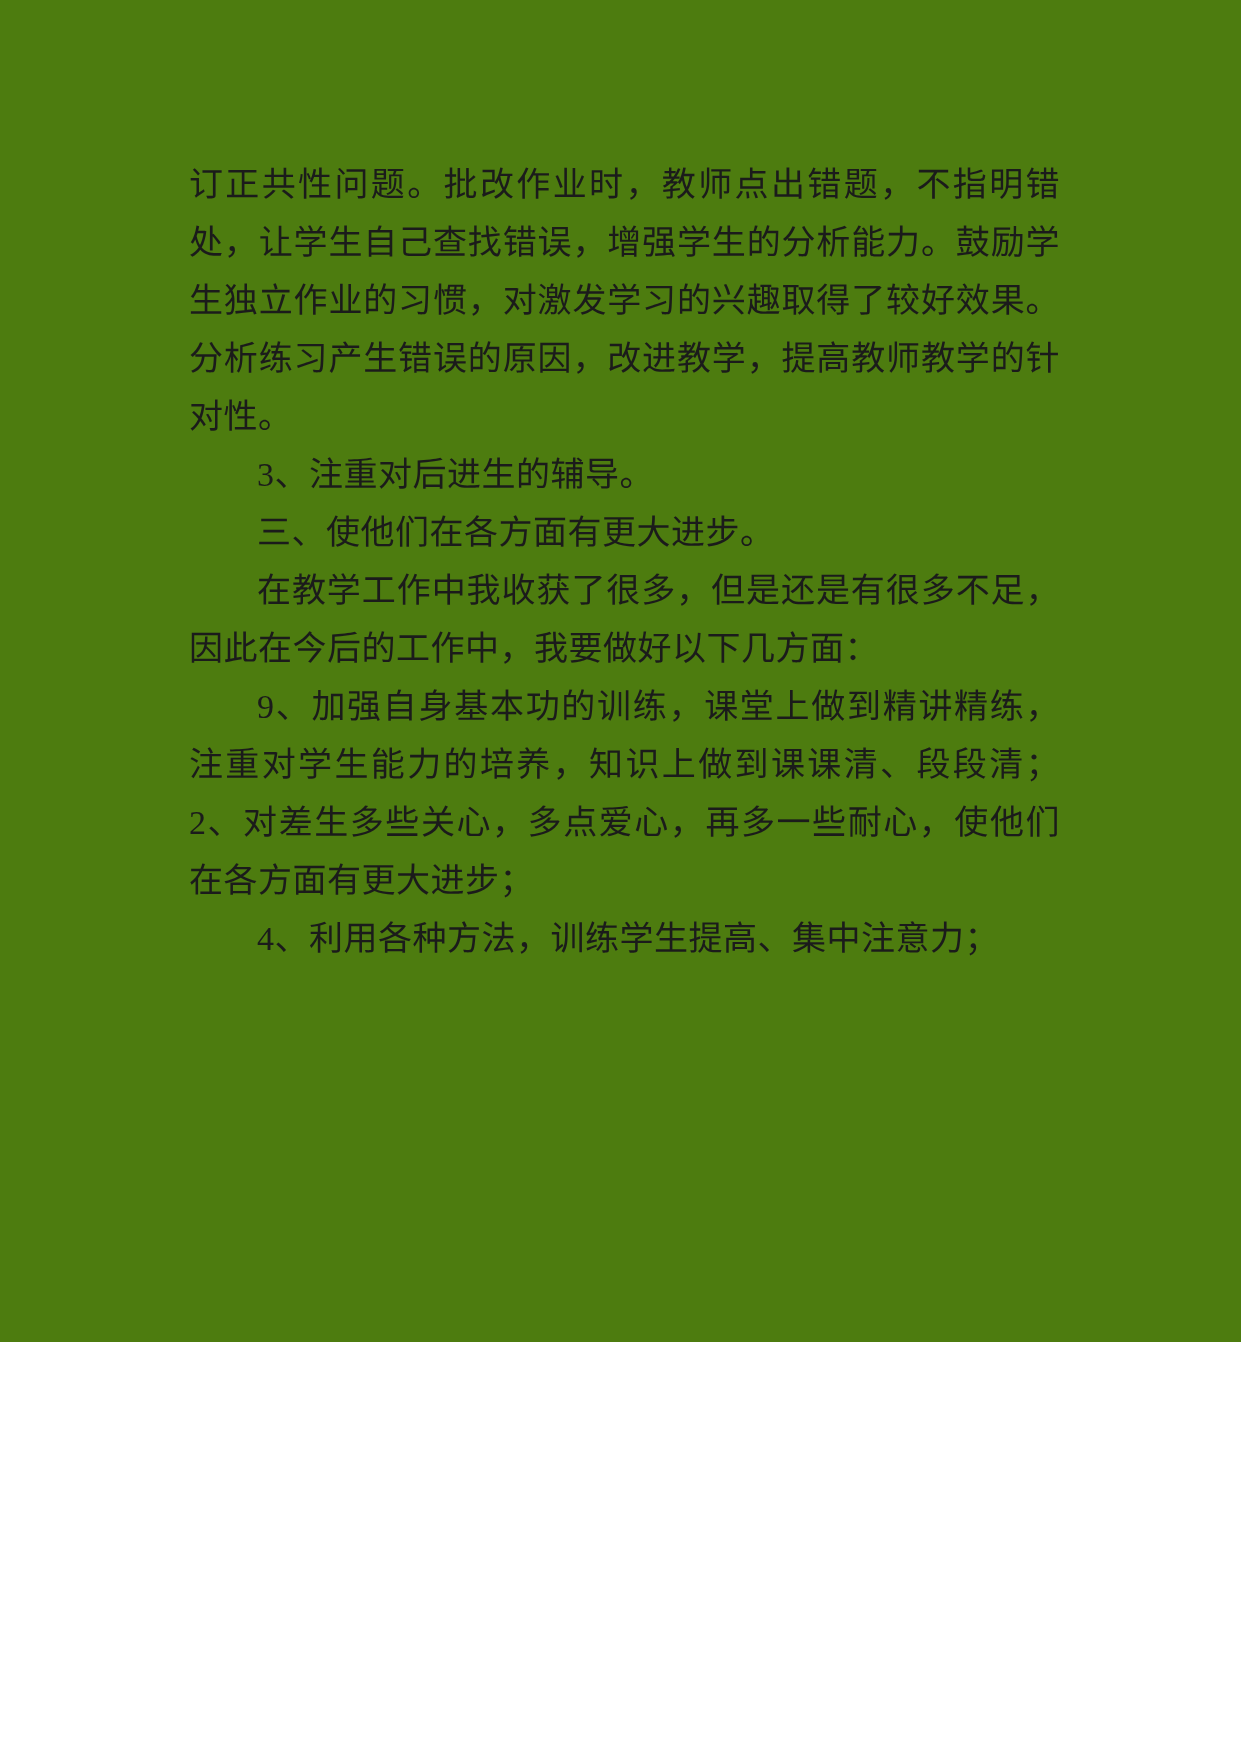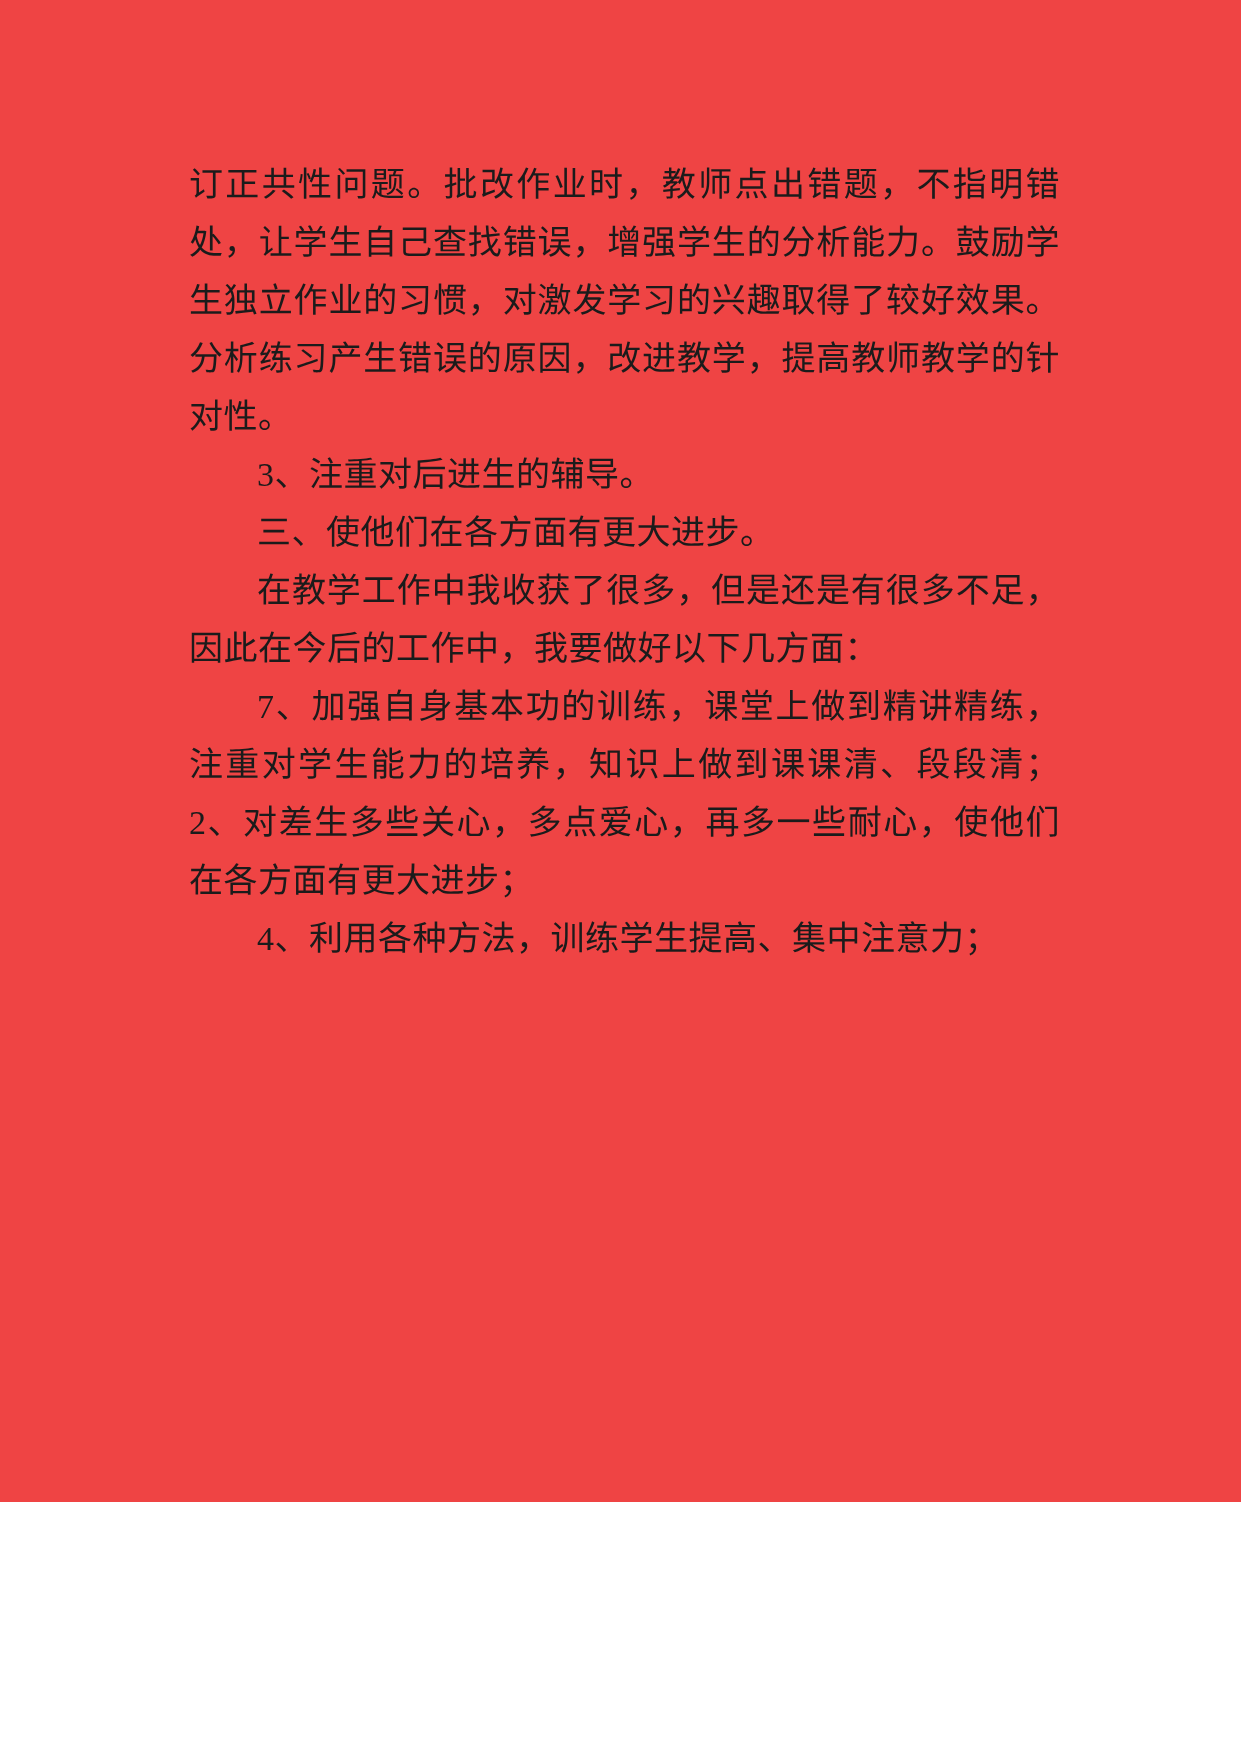--- a/index.html
+++ b/index.html
@@ -4,23 +4,23 @@
 <title>Document Page</title>
 <style>
   html, body {
     margin: 0;
     padding: 0;
     background: #ffffff;
   }
   .page {
     position: relative;
     width: 1241px;
-    height: 1502px;
+    height: 1342px;
     margin: 0 auto;
-    background: #ef4444;
+    background: #4d7c0f;
     overflow: hidden;
   }
   .doc-content {
     position: absolute;
     left: 189px;
     top: 156px;
     width: 871px;
     color: #1b1b1b;
     font-family: "Liberation Serif", "DejaVu Serif", serif;
     font-size: 34px;
@@ -41,16 +41,16 @@
 </style>
 </head>
 <body>
 
 <div class="page">
   <div class="doc-content">
     <p class="no-indent">订正共性问题。批改作业时，教师点出错题，不指明错处，让学生自己查找错误，增强学生的分析能力。鼓励学生独立作业的习惯，对激发学习的兴趣取得了较好效果。分析练习产生错误的原因，改进教学，提高教师教学的针对性。</p>
     <p>3、注重对后进生的辅导。</p>
     <p>三、使他们在各方面有更大进步。</p>
     <p>在教学工作中我收获了很多，但是还是有很多不足，因此在今后的工作中，我要做好以下几方面：</p>
-    <p>7、加强自身基本功的训练，课堂上做到精讲精练，注重对学生能力的培养，知识上做到课课清、段段清；2、对差生多些关心，多点爱心，再多一些耐心，使他们在各方面有更大进步；</p>
+    <p>9、加强自身基本功的训练，课堂上做到精讲精练，注重对学生能力的培养，知识上做到课课清、段段清；2、对差生多些关心，多点爱心，再多一些耐心，使他们在各方面有更大进步；</p>
     <p>4、利用各种方法，训练学生提高、集中注意力；</p>
   </div>
 </div>
 
 </body></html>

